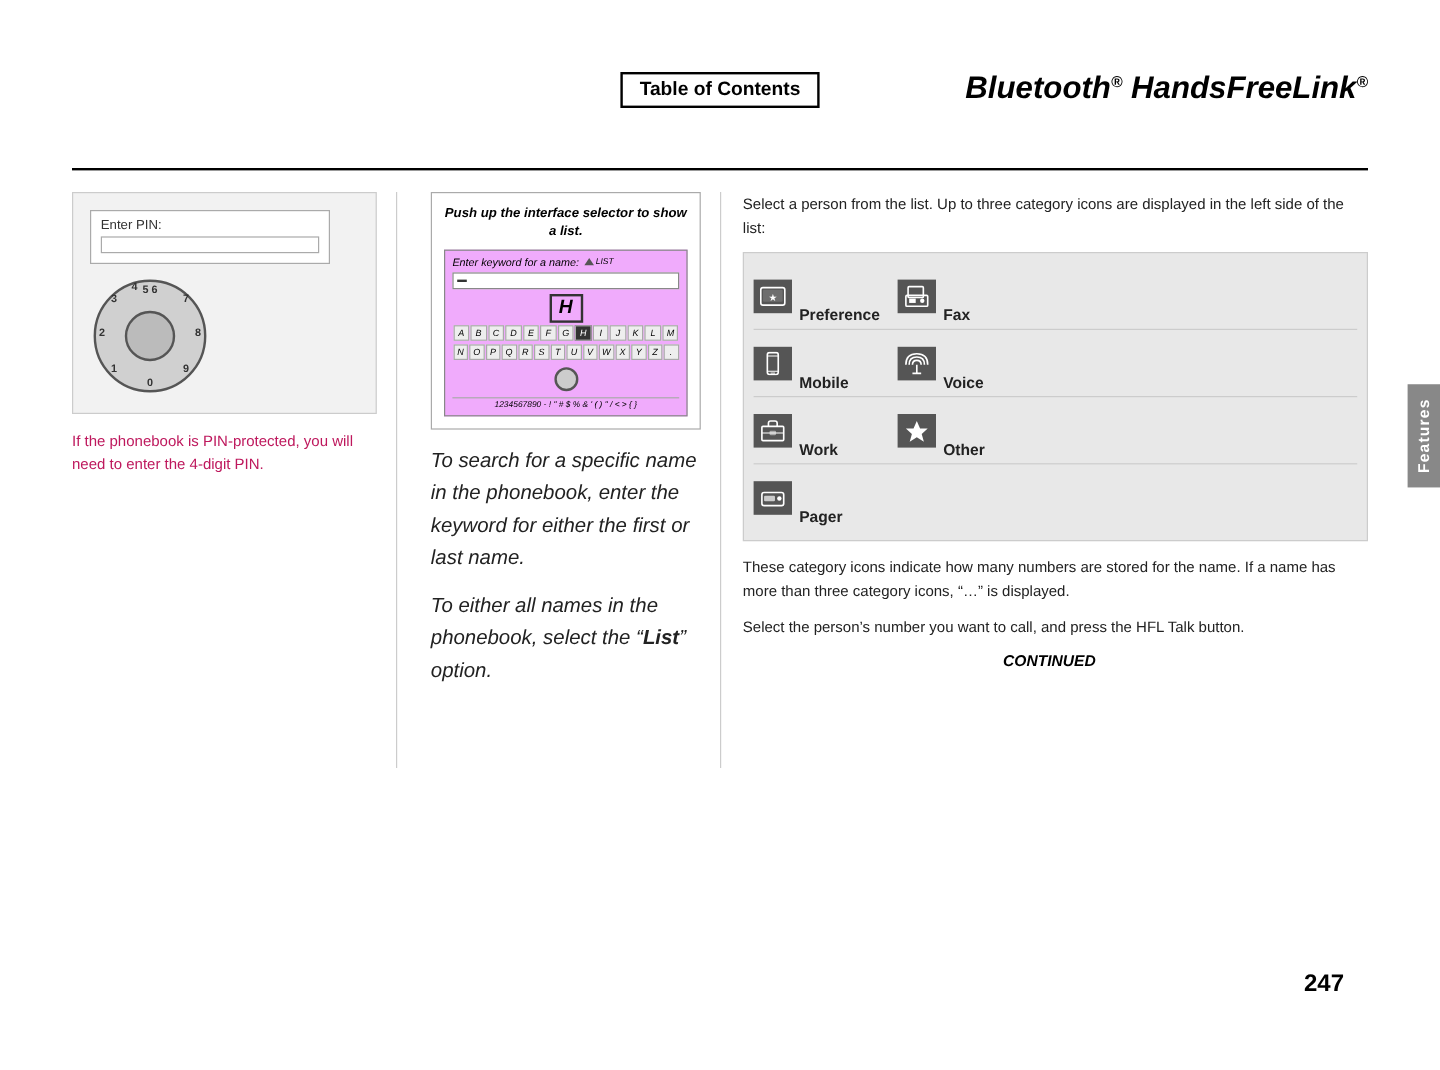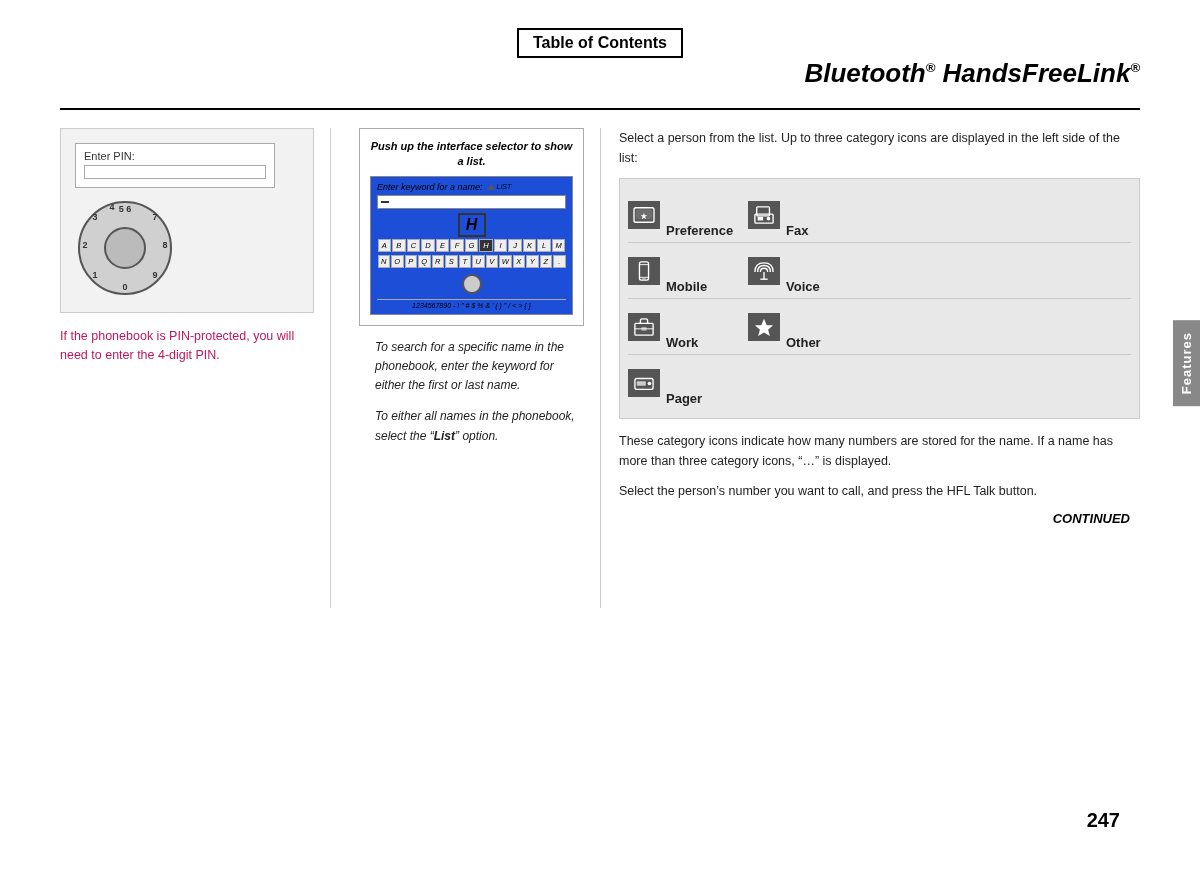--- a/index.html
+++ b/index.html
@@ -18,21 +18,21 @@
       background: #fff;
       position: relative;
       padding: 0 60px;
     }
 
     
     .header {
       display: flex;
       flex-direction: column;
       align-items: center;
-      padding-top: 28px;
+      padding-top: 60px;
       position: relative;
     }
 
     .toc-box {
       border: 2px solid #000;
       padding: 4px 14px;
       font-size: 16px;
       font-weight: bold;
       display: inline-block;
       margin-bottom: 8px;
@@ -153,21 +153,21 @@
     .keyword-caption {
       font-weight: bold;
       font-size: 11px;
       text-align: center;
       margin-bottom: 6px;
       line-height: 1.4;
     }
 
     .keyword-screen {
       border: 1px solid #888;
-      background: #1d4ed8;
+      background: #f0abfc;
       padding: 5px 6px;
     }
 
     .keyword-screen-label {
       font-size: 9px;
       display: flex;
       align-items: center;
       gap: 4px;
       margin-bottom: 3px;
     }
@@ -229,25 +229,24 @@
     .scroll-knob {
       width: 20px;
       height: 20px;
       border-radius: 50%;
       border: 2px solid #555;
       background: #ccc;
       margin: 2px auto;
     }
 
     .col-mid-text {
-      font-size: 12px;
+      font-size: 17px;
       line-height: 1.6;
       color: #222;
       margin-bottom: 12px;
-      margin-left: 16px;
     }
 
     .col-mid-text b {
       font-weight: bold;
     }
 
     
     .category-grid {
       background: #e8e8e8;
       border: 1px solid #ccc;
@@ -301,21 +300,21 @@
       font-size: 12.5px;
       line-height: 1.6;
       color: #222;
       margin-bottom: 10px;
     }
 
     .continued-text {
       font-style: italic;
       font-weight: bold;
       font-size: 13px;
-      text-align: right;
+      text-align: center;
       margin-top: 6px;
       padding-right: 10px;
     }
 
     .page-number-area {
       position: absolute;
       bottom: 60px;
       right: 80px;
       font-size: 20px;
       font-weight: bold;

